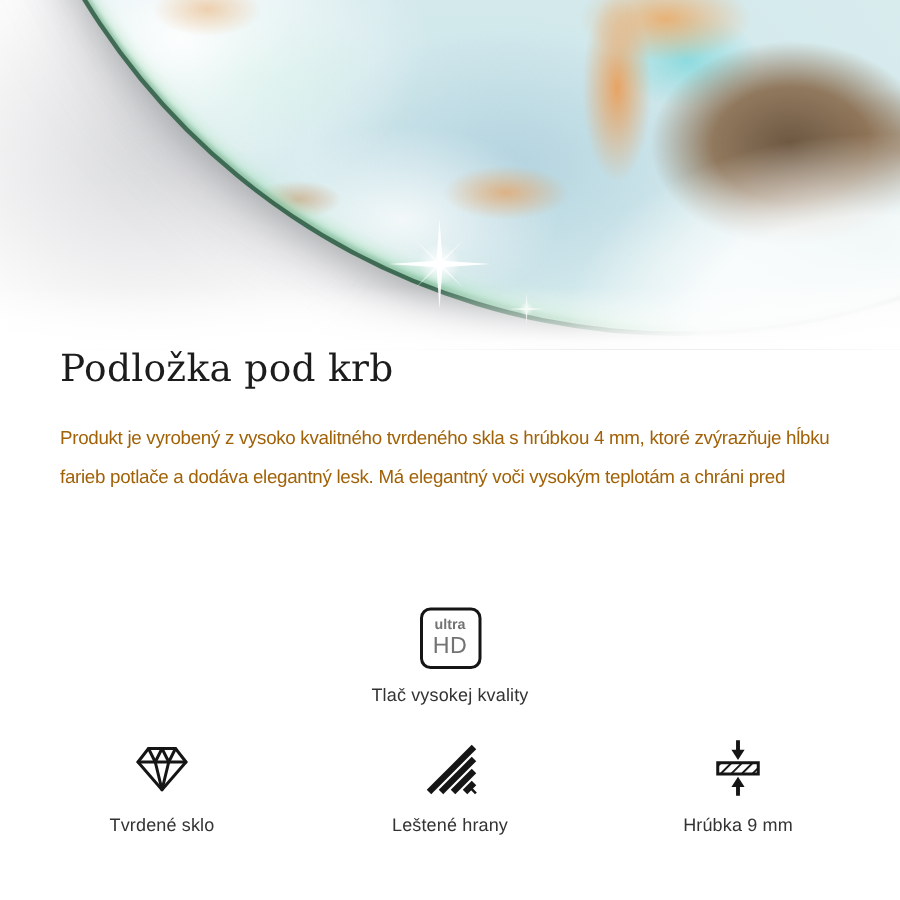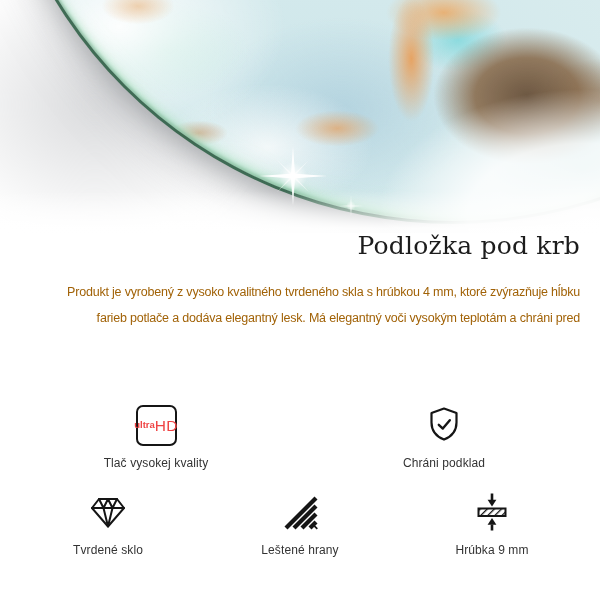--- a/index.html
+++ b/index.html
@@ -1,17 +1,17 @@
 <!DOCTYPE html>
 <html><head>
 <meta charset="utf-8">
 <style>
   html,body{margin:0;padding:0;background:#fff;}
   .page{position:relative;width:600px;height:600px;background:#fff;overflow:hidden;
-        font-family:"Liberation Sans",sans-serif;text-align:right;}
+        font-family:"Liberation Sans",sans-serif;}
 
   
   .hero{position:absolute;left:0;top:0;width:600px;height:233px;overflow:hidden;background:#fff;}
   .shadow-left{position:absolute;left:-70px;top:-30px;width:330px;height:270px;z-index:0;
      background:radial-gradient(closest-side,rgba(178,180,184,.48),rgba(178,180,184,0));
      filter:blur(16px);}
   .plate{position:absolute;left:-13px;top:-708px;width:926px;height:926px;border-radius:50%;z-index:1;
      border:3px solid rgba(44,92,66,.9);
      box-shadow:
        inset 0 -5px 9px -2px rgba(150,212,176,.9),
@@ -53,21 +53,21 @@
   .desc span{white-space:nowrap;}
 
   
   .features{position:absolute;left:12px;right:12px;top:402px;z-index:4;}
   .features-row{display:flex;}
   .features-row + .features-row{margin-top:19px;}
   .feature{flex:1 1 0;display:flex;flex-direction:column;align-items:center;}
   .icon-box{height:46px;display:flex;align-items:center;justify-content:center;color:#151515;}
   .feature-label{margin-top:8px;font-size:12px;color:#333;letter-spacing:.1px;}
   .hd-badge{width:37px;height:37px;border:2.6px solid #151515;border-radius:7px;
-     display:flex;flex-direction:row;align-items:center;justify-content:center;line-height:1;color:#ef4444;}
+     display:flex;flex-direction:column;align-items:center;justify-content:center;line-height:1;color:#737373;}
   .hd-badge .t1{font-size:9.5px;font-weight:700;}
   .hd-badge .t2{font-size:15.5px;font-weight:400;letter-spacing:.3px;margin-top:1px;}
   svg.ic{display:block;}
 </style>
 </head>
 <body>
 
 <div class="page">
 
   <section class="hero">
@@ -111,29 +111,20 @@
       <div class="feature">
         <div class="icon-box">
           <div class="hd-badge">
             <span class="t1">ultra</span>
             <span class="t2">HD</span>
           </div>
         </div>
         <div class="feature-label">Tlač vysokej kvality</div>
       </div>
 
-      <div class="feature">
-        <div class="icon-box">
-          <svg class="ic" width="44" height="44" viewBox="0 0 44 44" fill="none" stroke="#151515" stroke-width="2.2" stroke-linecap="round" stroke-linejoin="round">
-            <path d="M22 5.5 L34.5 10 V19.5 C34.5 27.6 29.5 33.6 22 36.6 C14.5 33.6 9.5 27.6 9.5 19.5 V10 Z"></path>
-            <path d="M16.8 21.8 L20.8 25.6 L27.8 17.2" stroke-width="2.4"></path>
-          </svg>
-        </div>
-        <div class="feature-label">Chráni podklad</div>
-      </div>
 
     </div>
     <div class="features-row">
 
       <div class="feature">
         <div class="icon-box">
           <svg class="ic" width="44" height="44" viewBox="0 0 44 44" fill="none" stroke="#151515" stroke-width="2" stroke-linecap="round" stroke-linejoin="round">
             <path d="M13 9 H31 L38 18 L22 36.5 L6 18 Z"></path>
             <path d="M6 18 H38"></path>
             <path d="M13 9 L17.5 18 L22 9 L26.5 18 L31 9"></path>

